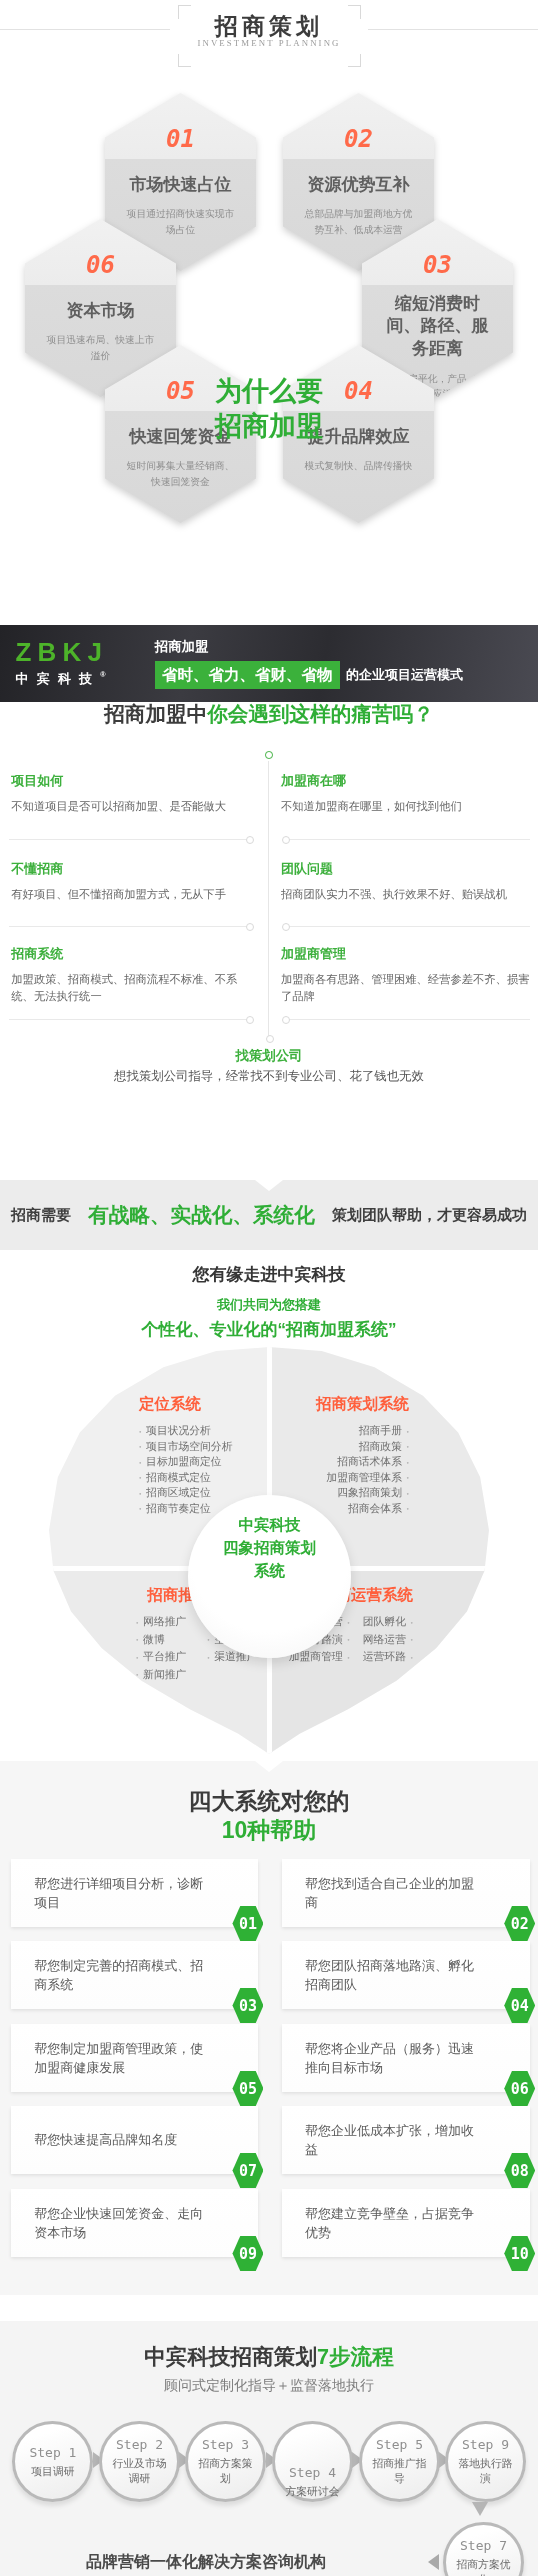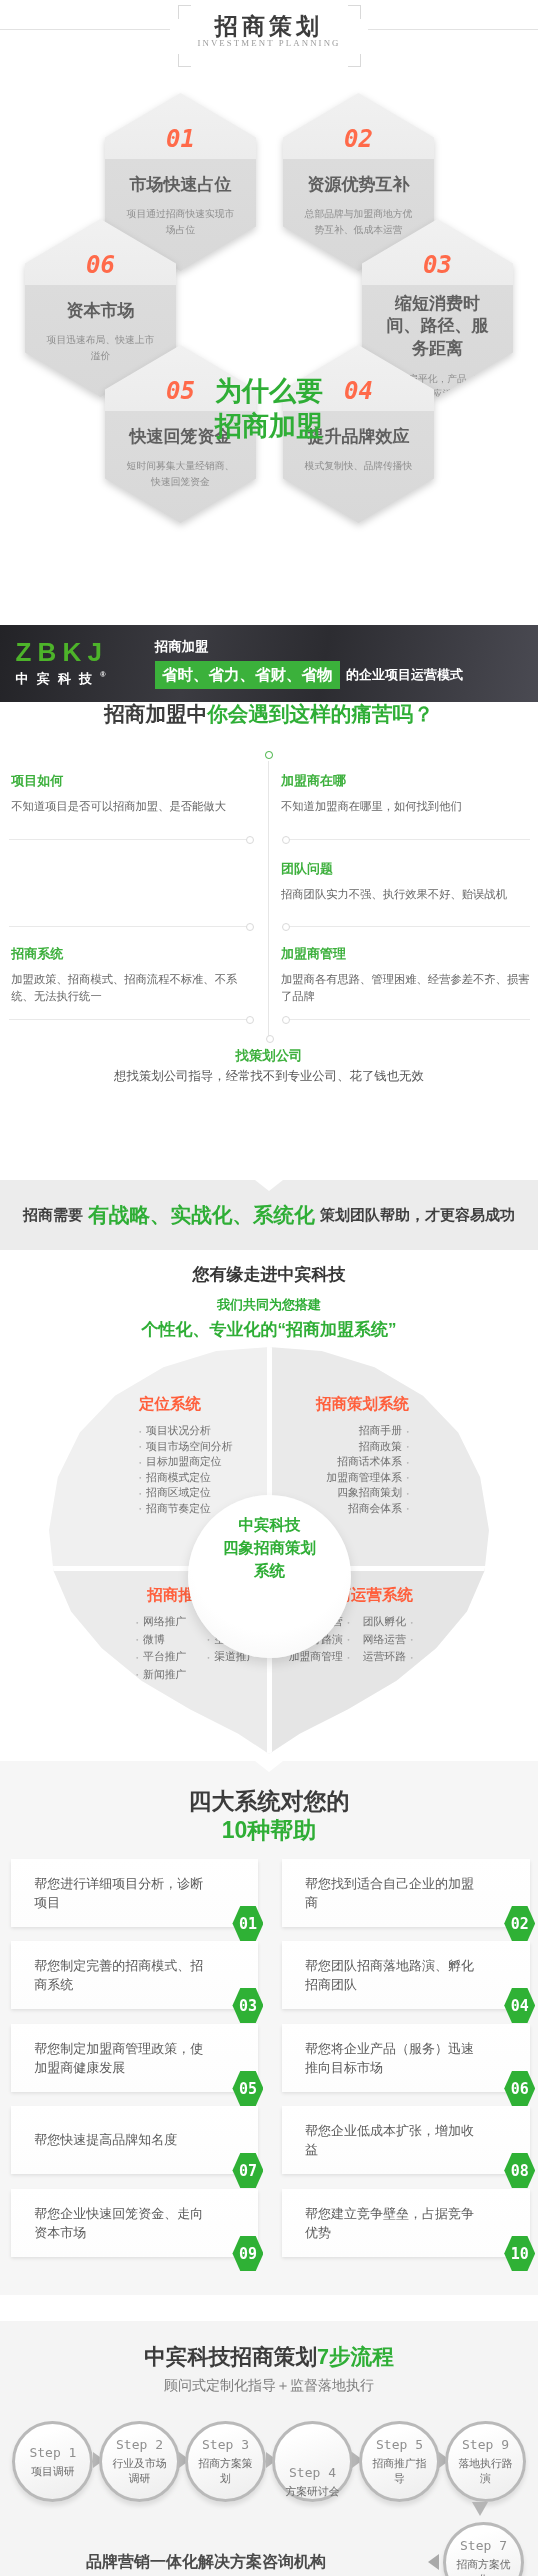--- a/index.html
+++ b/index.html
@@ -41,21 +41,21 @@
   .dot{position:absolute;width:6.2px;height:6.2px;border-radius:50%;background:#fff;border:1px solid #d9d9d9;}
   .dot-green{border-color:#3db03d;border-width:1.5px;width:5.7px;height:5.7px;}
   .sep{position:absolute;height:0.5px;background:#e9e9e9;}
   .pain-title{font-size:13px;font-weight:bold;color:#3db03d;}
   .pain-desc{margin-top:8.2px;font-size:11.3px;color:#666;line-height:1.5;}
   .pain-cell{position:absolute;width:242px;}
   .pain-foot-t{position:absolute;top:364px;left:0;right:0;text-align:center;font-size:13.4px;font-weight:bold;color:#3db03d;}
   .pain-foot-d{position:absolute;top:385px;left:0;right:0;text-align:center;font-size:12.4px;color:#555;}
 
   
-  #sec-need{top:1180px;left:0;width:538px;height:70px;background:#ececec;display:flex;align-items:center;justify-content:center;}
+  #sec-need{top:1180px;left:0;width:538px;height:70px;background:#ececec;display:flex;align-items:center;justify-content:center;gap:12px;}
   .notch{position:absolute;top:0;left:50%;transform:translateX(-50%);width:0;height:0;border-left:14.4px solid transparent;border-right:14.4px solid transparent;border-top:11.3px solid #ffffff;}
   .need-pre,.need-post{font-size:15px;font-weight:bold;color:#3f3f3f;}
   .need-em{font-size:20.6px;font-weight:bold;color:#2fae36;margin:0 5.2px;}
 
   
   .intro-t{position:absolute;top:6.2px;left:0;right:0;text-align:center;font-size:17px;font-weight:bold;color:#353535;}
   .intro-l1{position:absolute;top:39px;left:0;right:0;text-align:center;font-size:13px;font-weight:bold;color:#2fae36;}
   .intro-l2{position:absolute;top:61px;left:0;right:0;text-align:center;font-size:17px;font-weight:bold;color:#2fae36;}
 
   
@@ -197,20 +197,24 @@
     </div>
     <div class="pain-cell" style="left:281px;top:89px;width:250px;">
       <div class="pain-title">加盟商在哪</div>
       <div class="pain-desc">不知道加盟商在哪里，如何找到他们</div>
     </div>
     <div class="sep" style="left:9.3px;top:156px;width:240px;"></div>
     <div class="dot" style="left:246px;top:153px;"></div>
     <div class="sep" style="left:289px;top:156px;width:241px;"></div>
     <div class="dot" style="left:282px;top:153px;"></div>
 
+    <div class="pain-cell" style="left:11.3px;top:177px;">
+      <div class="pain-title">不懂招商</div>
+      <div class="pain-desc">有好项目、但不懂招商加盟方式，无从下手</div>
+    </div>
     <div class="pain-cell" style="left:281px;top:177px;width:250px;">
       <div class="pain-title">团队问题</div>
       <div class="pain-desc">招商团队实力不强、执行效果不好、贻误战机</div>
     </div>
     <div class="sep" style="left:9.3px;top:243px;width:240px;"></div>
     <div class="dot" style="left:246px;top:240px;"></div>
     <div class="sep" style="left:289px;top:243px;width:241px;"></div>
     <div class="dot" style="left:282px;top:240px;"></div>
 
     <div class="pain-cell" style="left:11.3px;top:262px;">

